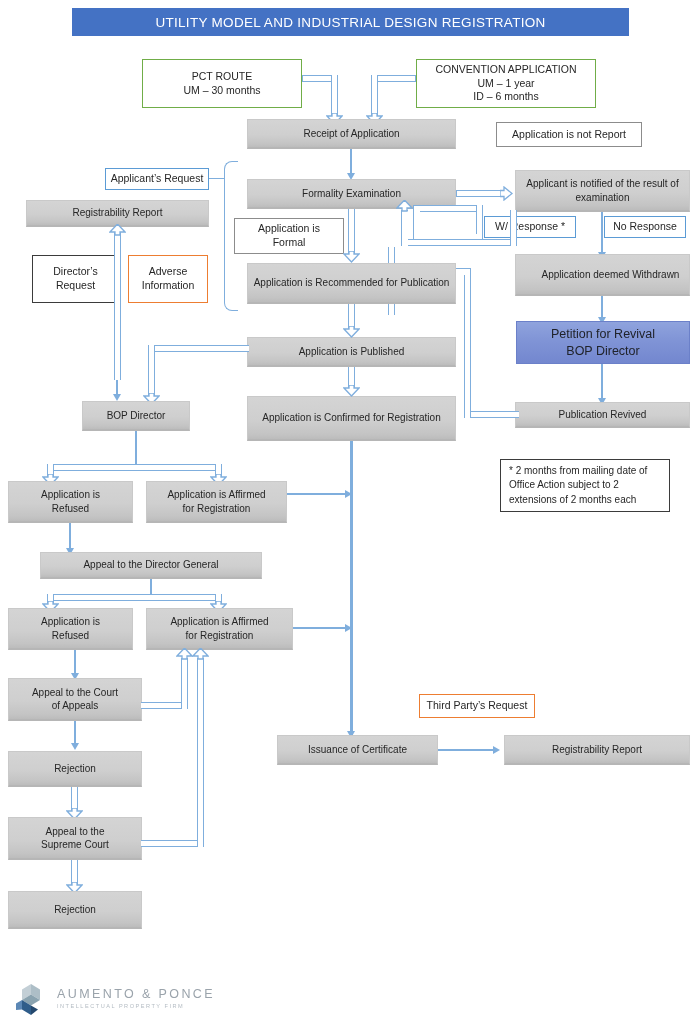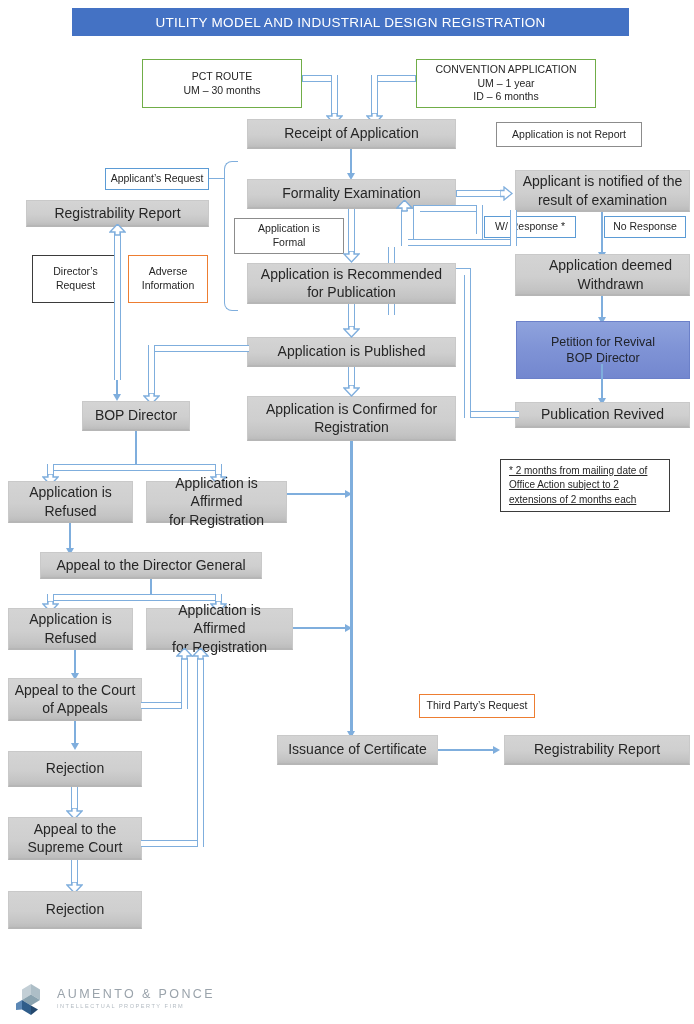--- a/index.html
+++ b/index.html
@@ -17,36 +17,36 @@
   .node{
     position:absolute;display:flex;align-items:center;justify-content:center;
     text-align:center;box-sizing:border-box;line-height:1.32;
   }
   .node span{display:block;padding:0 4px;}
 
   
   .gray{
     background:linear-gradient(180deg,#d4d4d4 0%,#cfcfcf 55%,#c4c4c4 88%,#bcbcbc 100%);
     border:1px solid #c9c9c9;border-bottom:2px solid #b6b6b6;
-    color:#262626;font-size:14px;
+    color:#262626;font-size:10px;
   }
   
   .bluegrad{
     background:linear-gradient(180deg,#8fa3dd 0%,#8094d6 45%,#7387cf 100%);
     border:1px solid #6b80c9;color:#20232b;font-size:12.5px;
   }
   
   .white{background:#fff;color:#262626;font-size:10.5px;}
   .bd-green{border:1.5px solid #70AD47;}
   .bd-blue{border:1.3px solid #5B9BD5;}
   .bd-orange{border:1.5px solid #ED7D31;}
   .bd-dark{border:1.5px solid #3b3b3b;}
   .bd-gray{border:1px solid #8c8c8c;}
   .note{font-size:10px;text-align:left;justify-content:flex-start;line-height:1.45;}
-  .note span{padding:0 8px;text-decoration:underline;}
+  .note span{padding:0 8px;}
 
   
   .ln{position:absolute;background:#7FAEDD;}         
   .blk{position:absolute;background:#ffffff;border:1.4px solid #7FAEDD;box-sizing:border-box;} 
   .ah{position:absolute;width:0;height:0;}           
   .ah-d{border-left:4px solid transparent;border-right:4px solid transparent;border-top:7px solid #7FAEDD;}
   .ah-r{border-top:4px solid transparent;border-bottom:4px solid transparent;border-left:7px solid #7FAEDD;}
   
   .hollow{position:absolute;}
 
@@ -181,21 +181,21 @@
     <polygon points="8.5,11 1,3 6,3 6,0 11,0 11,3 16,3" fill="#ffffff" stroke="#7FAEDD" stroke-width="1.3"></polygon>
   </svg>
 
   <div class="node gray" style="left:515px;top:254px;width:175px;height:42px;padding-left:16px;">
     <span>Application deemed Withdrawn</span>
   </div>
 
   <div class="ln" style="left:601px;top:296px;width:2px;height:24px;"></div>
   <div class="ah ah-d" style="left:598px;top:317px;"></div>
 
-  <div class="node bluegrad" style="left:516px;top:321px;width:174px;height:58px;">
+  <div class="node bluegrad" style="left:516px;top:321px;width:174px;height:43px;">
     <span style="white-space:pre-line;">Petition for Revival
 BOP Director</span>
   </div>
 
   <div class="ln" style="left:601px;top:364px;width:2px;height:38px;"></div>
   <div class="ah ah-d" style="left:598px;top:398px;"></div>
 
   <div class="node gray" style="left:247px;top:337px;width:209px;height:30px;">
     <span>Application is Published</span>
   </div>

